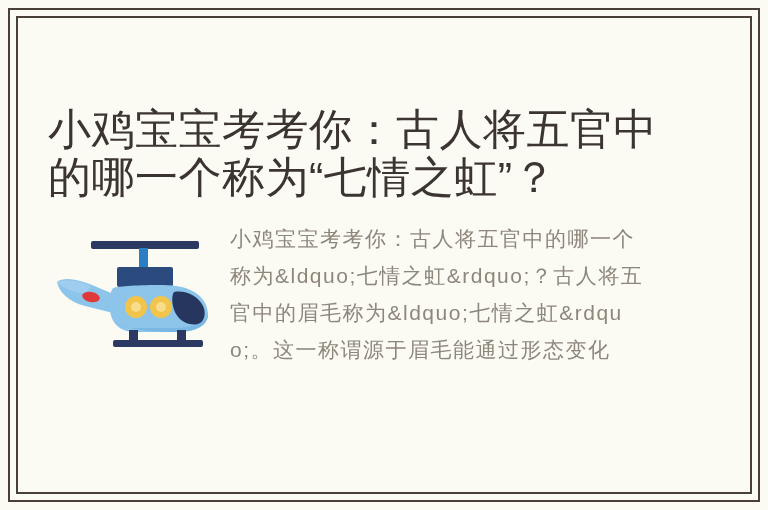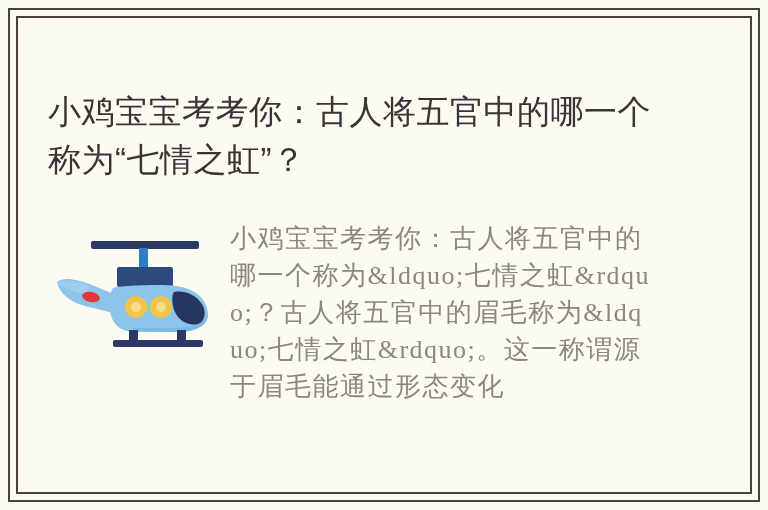--- a/index.html
+++ b/index.html
@@ -41,23 +41,23 @@
     bottom: 16px;
     border: 2px solid #4a4038;
     box-sizing: border-box;
     pointer-events: none;
   }
 
   
   .title {
     position: absolute;
     left: 48px;
-    top: 66px;
+    top: 76px;
     width: 610px;
-    font-size: 33px;
+    font-size: 43px;
     line-height: 48px;
     color: #3b3430;
     letter-spacing: 0.5px;
     font-weight: 400;
     font-family: "Liberation Sans", sans-serif;
   }
 
   
   .content {
     position: absolute;
@@ -83,24 +83,24 @@
 
   
   .body-text {
     position: absolute;
     left: 182px;
     top: 10px;
     width: 425px;
     height: 232px;
     overflow: hidden;
     color: #8d867b;
-    font-size: 26px;
+    font-size: 21px;
     line-height: 37px;
     letter-spacing: 1.5px;
-    font-family: Liberation Serif, serif;
+    font-family: Liberation Sans, sans-serif;
     word-break: break-all;
     text-align: left;
   }
 </style>
 </head>
 <body>
 
 <div class="page">
 
   <div class="frame-outer"></div>

